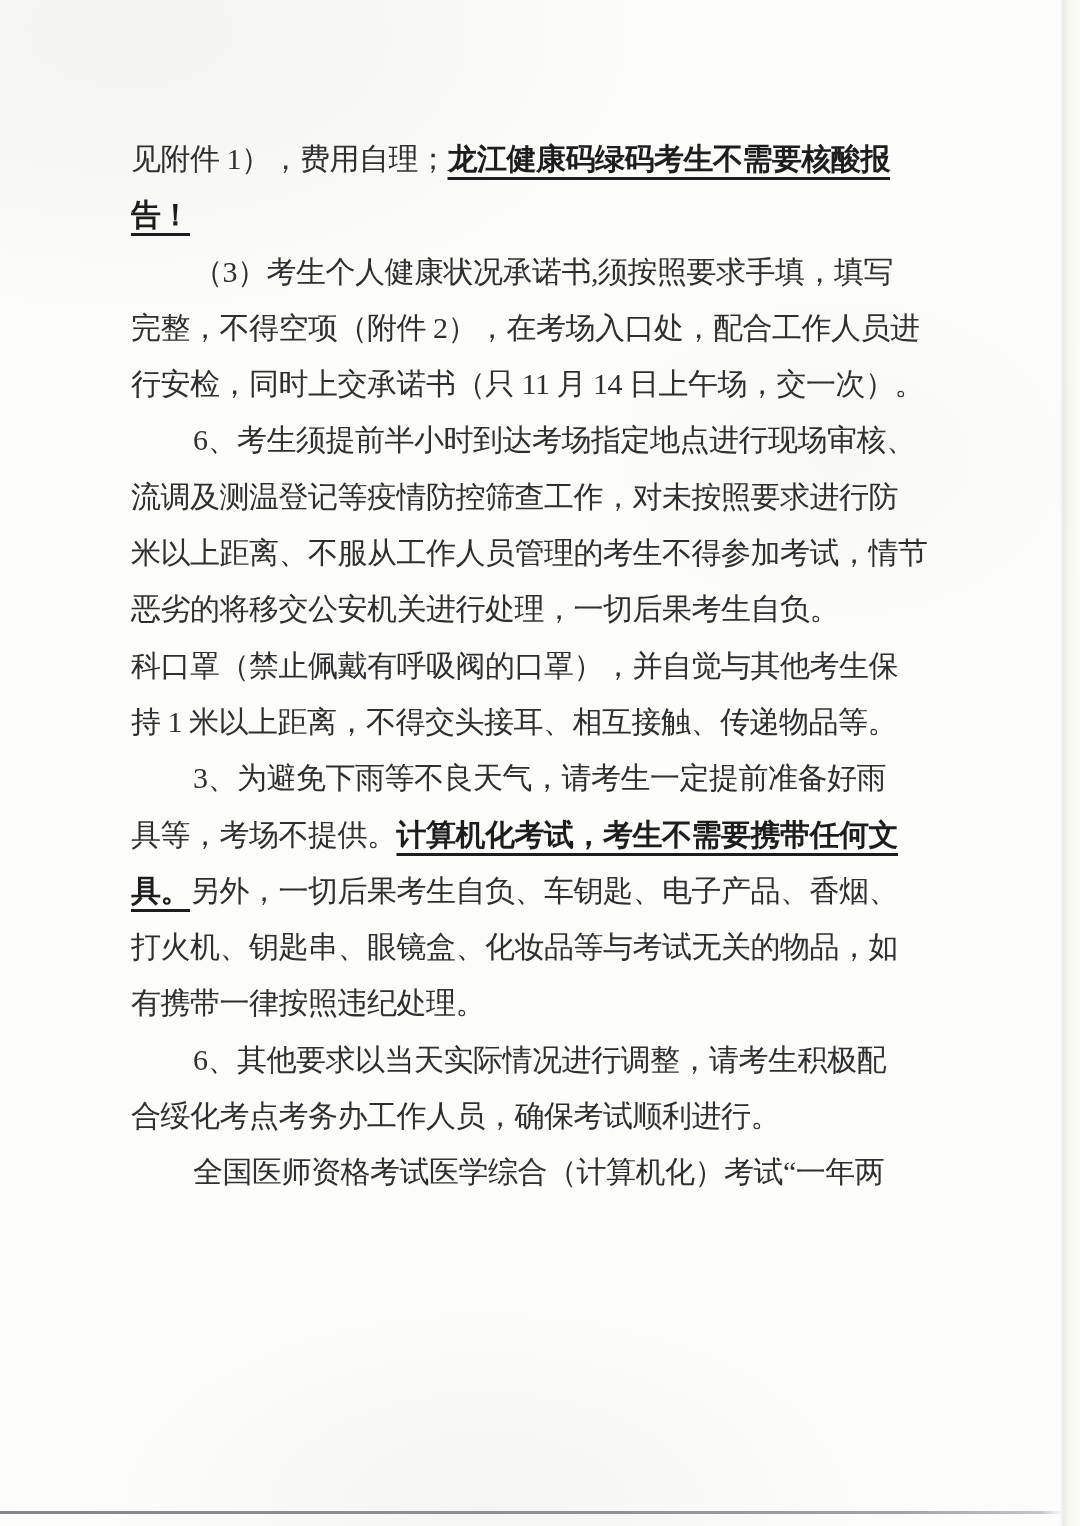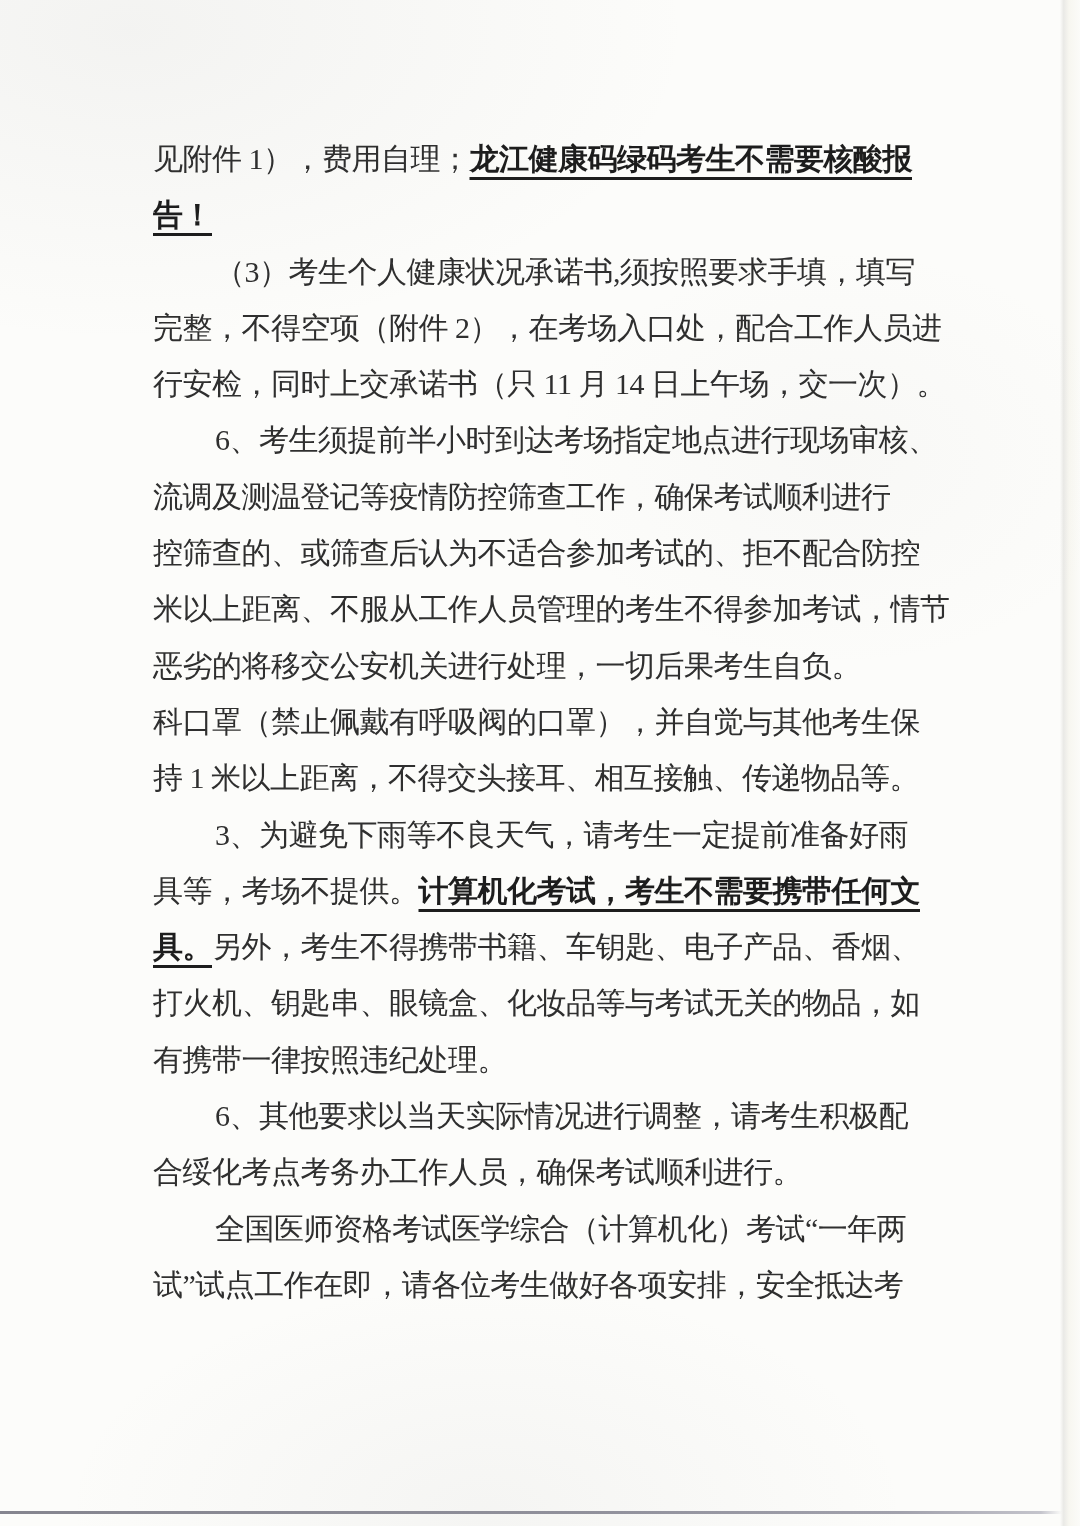--- a/index.html
+++ b/index.html
@@ -19,21 +19,21 @@
     position: absolute;
     inset: 0;
     background:
       radial-gradient(900px 500px at 12% 2%, rgba(165,165,165,0.10), transparent 62%),
       radial-gradient(700px 380px at 45% 99%, rgba(160,160,160,0.08), transparent 60%),
       radial-gradient(420px 300px at 78% 30%, rgba(175,175,175,0.05), transparent 70%),
       #fcfcfa;
   }
   .textblock {
     position: absolute;
-    left: 153px;
+    left: 131px;
     top: 131px;
     width: 770px;
   }
   .line {
     height: 56.3px;
     line-height: 56.3px;
     font-size: 30px;
     letter-spacing: -0.5px;
     color: #2f2f2f;
     white-space: nowrap;
@@ -78,49 +78,47 @@
     <div class="line"><span class="run em">告！</span></div>
 
     <div class="line indent"><span class="run">（3）考生个人健康状况承诺书,须按照要求手填，填写</span></div>
 
     <div class="line"><span class="run">完整，不得空项（附件 2），在考场入口处，配合工作人员进</span></div>
 
     <div class="line"><span class="run">行安检，同时上交承诺书（只 11 月 14 日上午场，交一次）。</span></div>
 
     <div class="line indent"><span class="run">6、考生须提前半小时到达考场指定地点进行现场审核、</span></div>
 
-    <div class="line"><span class="run">流调及测温登记等疫情防控筛查工作，确保考试顺利进行</span></div>
+    <div class="line"><span class="run">流调及测温登记等疫情防控筛查工作，对未按照要求进行防</span></div>
 
-    <div class="line"><span class="run">控筛查的、或筛查后认为不适合参加考试的、拒不配合防控</span></div>
 
     <div class="line"><span class="run">米以上距离、不服从工作人员管理的考生不得参加考试，情节</span></div>
 
     <div class="line"><span class="run">恶劣的将移交公安机关进行处理，一切后果考生自负。</span></div>
 
 
     <div class="line"><span class="run">科口罩（禁止佩戴有呼吸阀的口罩），并自觉与其他考生保</span></div>
 
     <div class="line"><span class="run">持 1 米以上距离，不得交头接耳、相互接触、传递物品等。</span></div>
 
     <div class="line indent"><span class="run">3、为避免下雨等不良天气，请考生一定提前准备好雨</span></div>
 
     <div class="line"><span class="run">具等，考场不提供。</span><span class="run em">计算机化考试，考生不需要携带任何文</span></div>
 
-    <div class="line"><span class="run em">具。</span><span class="run">另外，考生不得携带书籍、车钥匙、电子产品、香烟、</span></div>
+    <div class="line"><span class="run em">具。</span><span class="run">另外，一切后果考生自负、车钥匙、电子产品、香烟、</span></div>
 
     <div class="line"><span class="run">打火机、钥匙串、眼镜盒、化妆品等与考试无关的物品，如</span></div>
 
     <div class="line"><span class="run">有携带一律按照违纪处理。</span></div>
 
     <div class="line indent"><span class="run">6、其他要求以当天实际情况进行调整，请考生积极配</span></div>
 
     <div class="line"><span class="run">合绥化考点考务办工作人员，确保考试顺利进行。</span></div>
 
     <div class="line indent"><span class="run">全国医师资格考试医学综合（计算机化）考试“一年两</span></div>
 
-    <div class="line"><span class="run">试”试点工作在即，请各位考生做好各项安排，安全抵达考</span></div>
 
   </div>
 
   <div class="bottom-edge"></div>
   <div class="right-edge"></div>
 
 </div>
 
 </body></html>

